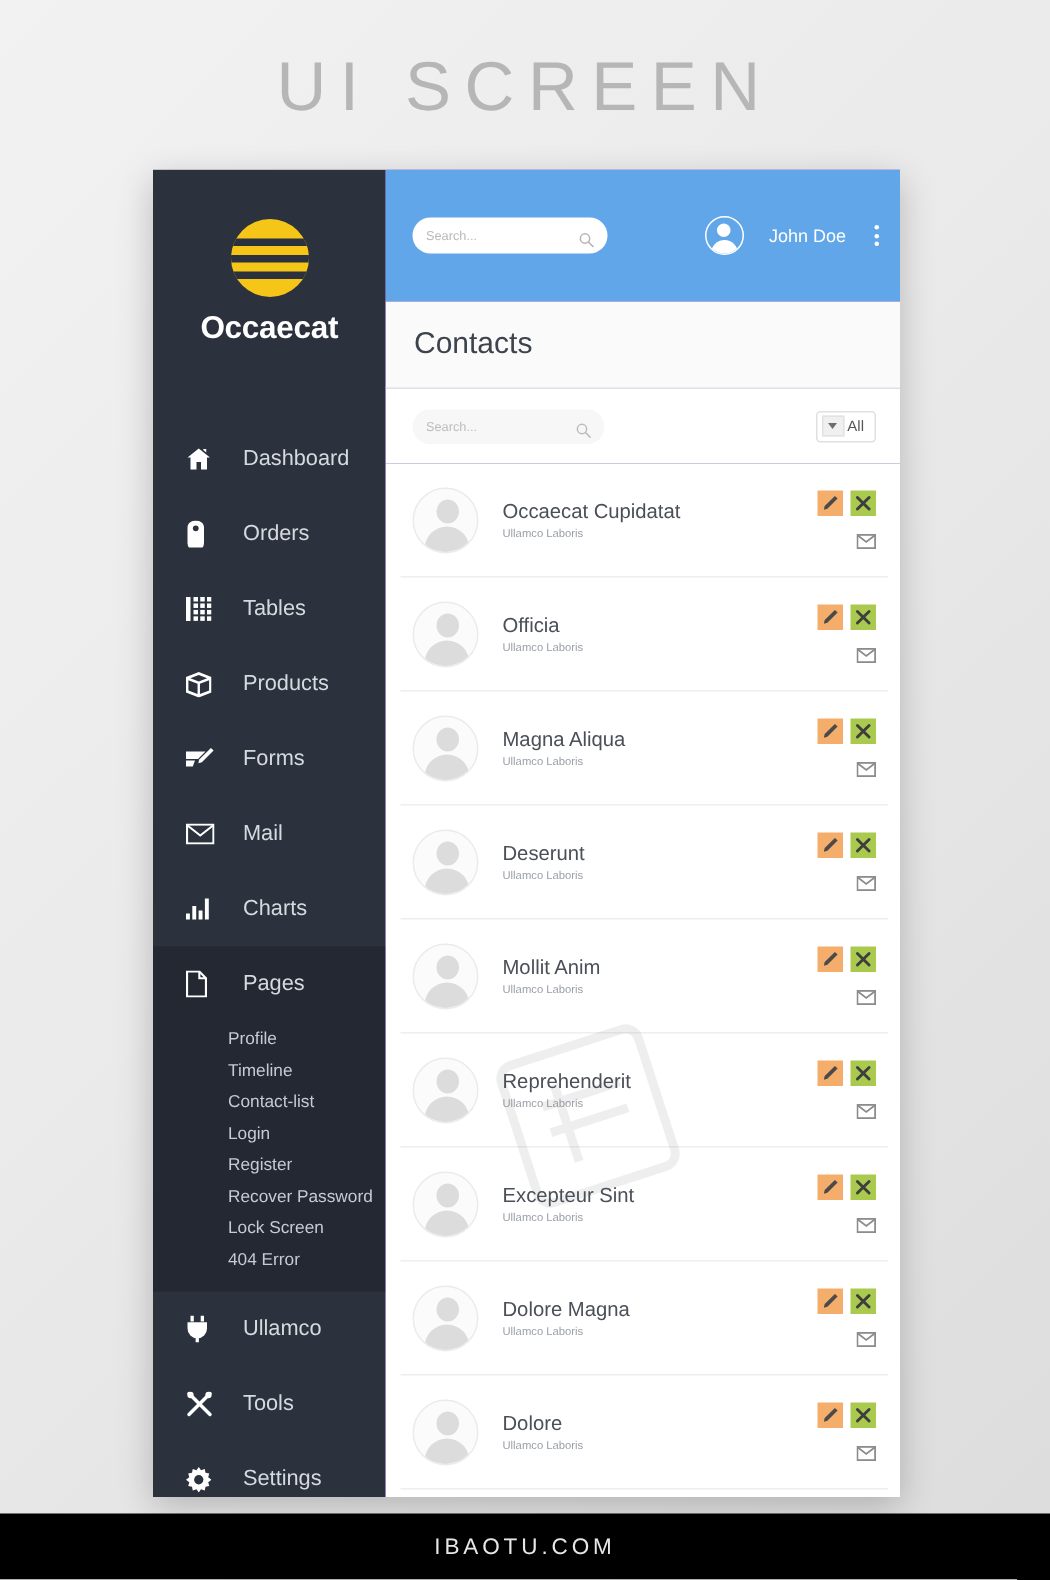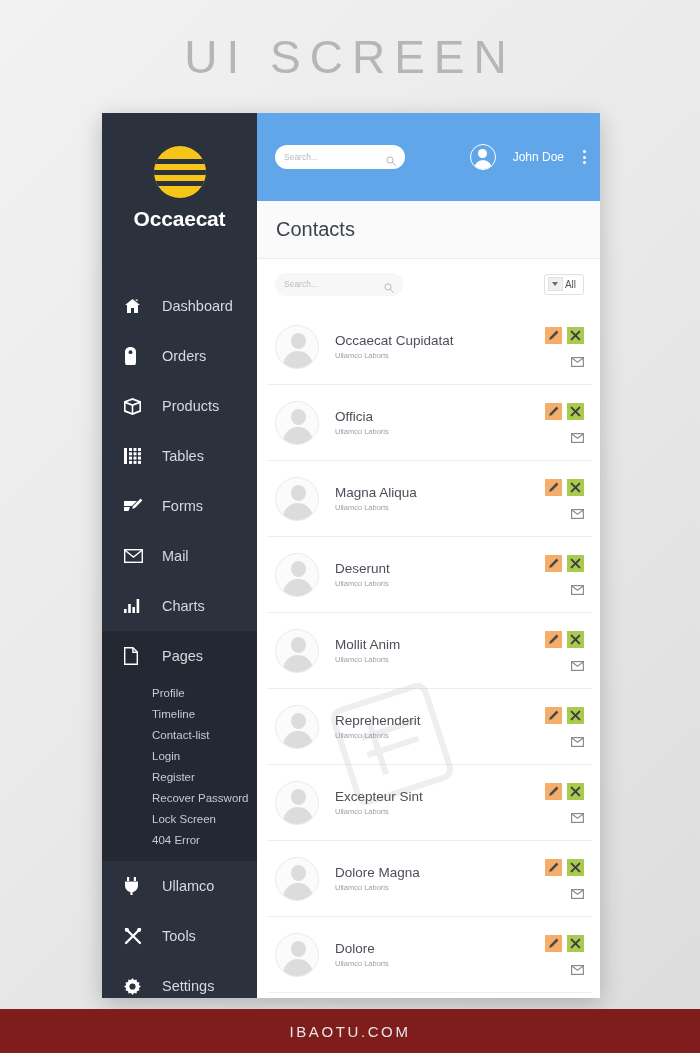--- a/index.html
+++ b/index.html
@@ -22,21 +22,21 @@
     letter-spacing: 9px;
     color: #b6b6b6;
     font-weight: 400;
   }
 
   
   .footer-band {
     position: absolute;
     left: 0; bottom: 0;
     width: 700px; height: 44px;
-    background: #7f1d1d;
+    background: #000000;
     display: flex; align-items: center; justify-content: center;
   }
   .footer-text {
     color: #e6e6e6;
     font-size: 15px;
     letter-spacing: 2.6px;
   }
 
   
   .device {
@@ -304,29 +304,20 @@
       </div>
 
       <div class="nav-item">
         <span class="nav-ico">
           <svg width="13" height="18" viewBox="0 0 13 18">
               <path fill="#fff" d="M6.5 0C3.4 0 1 2 1 4.6V15a3 3 0 0 0 11 0V4.6C12 2 9.6 0 6.5 0z"></path>
               <circle cx="6.5" cy="5.2" r="1.9" fill="#2b313d"></circle>
             </svg>
         </span>
         <span>Orders</span>
-      </div>
-
-      <div class="nav-item">
-        <span class="nav-ico">
-          <svg width="17" height="17" viewBox="0 0 17 17">
-              <path fill="#fff" d="M8.5 0 0 3.3v10.4L8.5 17 17 13.7V3.3L8.5 0zm0 2 5.6 2.1-5.6 2.2L2.9 4.1 8.5 2zM1.6 5.5l6.1 2.3v6.9l-6.1-2.4V5.5zm7.7 9.2V7.8l6.1-2.3v6.8l-6.1 2.4z"></path>
-            </svg>
-        </span>
-        <span>Products</span>
       </div>
 
       <div class="nav-item">
         <span class="nav-ico">
           <svg width="17" height="16" viewBox="0 0 17 16">
             <rect x="0" y="0" width="3" height="16" fill="#fff"></rect>
             <g fill="#fff">
               <rect x="5" y="0" width="3" height="3"></rect>
                 <rect x="9.5" y="0" width="3" height="3"></rect>
                 <rect x="14" y="0" width="3" height="3"></rect>
@@ -340,20 +331,29 @@
                 <rect x="9.5" y="12.9" width="3" height="3"></rect>
                 <rect x="14" y="12.9" width="3" height="3"></rect>
             </g>
           </svg>
         </span>
         <span>Tables</span>
       </div>
 
       <div class="nav-item">
         <span class="nav-ico">
+          <svg width="17" height="17" viewBox="0 0 17 17">
+              <path fill="#fff" d="M8.5 0 0 3.3v10.4L8.5 17 17 13.7V3.3L8.5 0zm0 2 5.6 2.1-5.6 2.2L2.9 4.1 8.5 2zM1.6 5.5l6.1 2.3v6.9l-6.1-2.4V5.5zm7.7 9.2V7.8l6.1-2.3v6.8l-6.1 2.4z"></path>
+            </svg>
+        </span>
+        <span>Products</span>
+      </div>
+
+      <div class="nav-item">
+        <span class="nav-ico">
           <svg width="19" height="16" viewBox="0 0 19 16">
               <path fill="#fff" d="M0 3h13l-5 5H0z"></path>
               <path fill="#fff" d="M0 9h6l-1.5 4H0z"></path>
               <path fill="#fff" d="M16.6 0.6 18.4 2.4 10.6 10.2 8.2 10.8 8.8 8.4z"></path>
             </svg>
         </span>
         <span>Forms</span>
       </div>
 
       <div class="nav-item">

